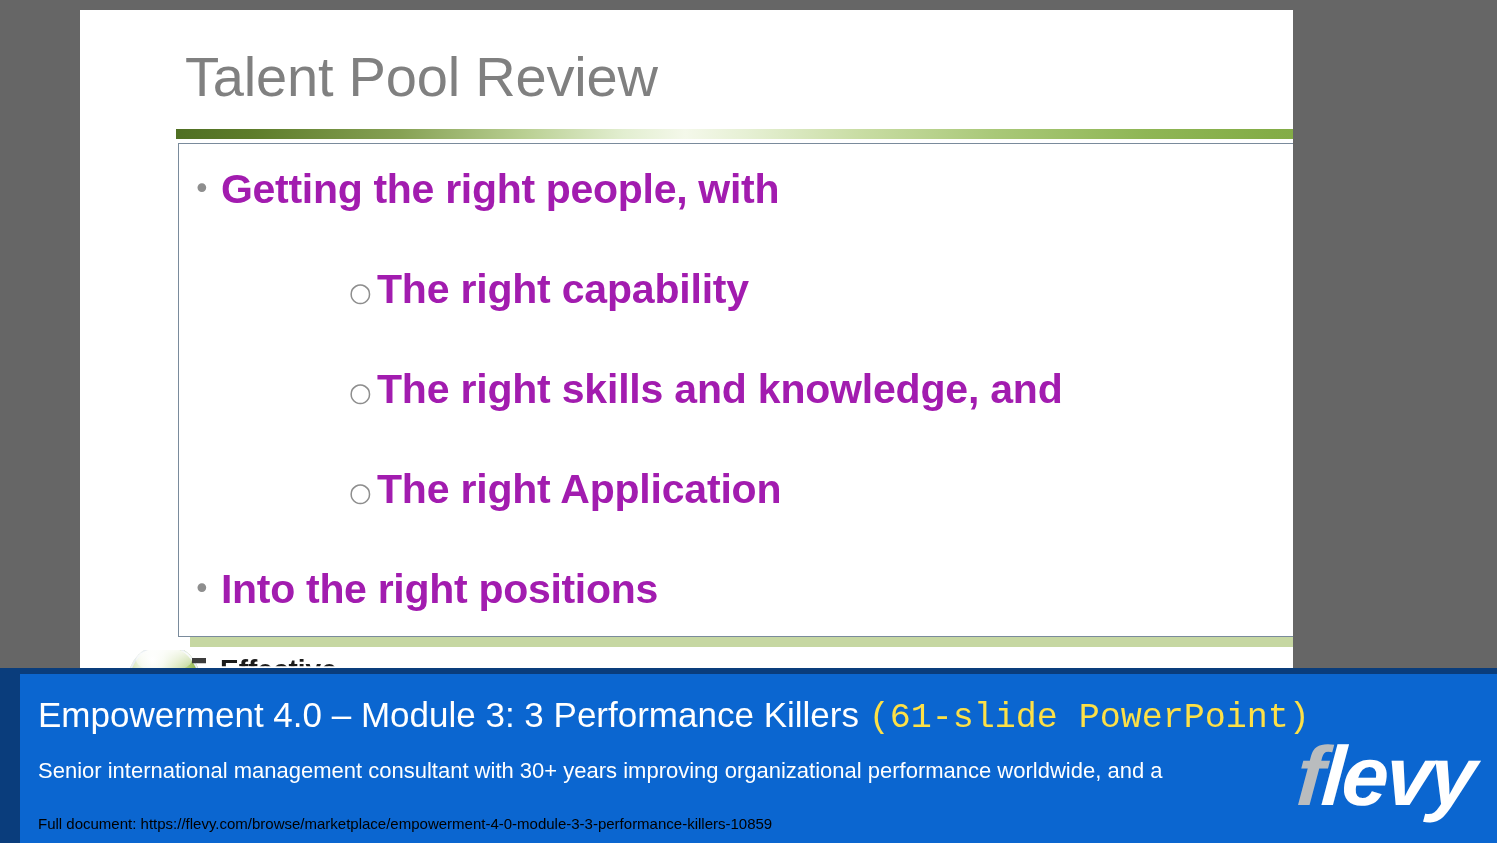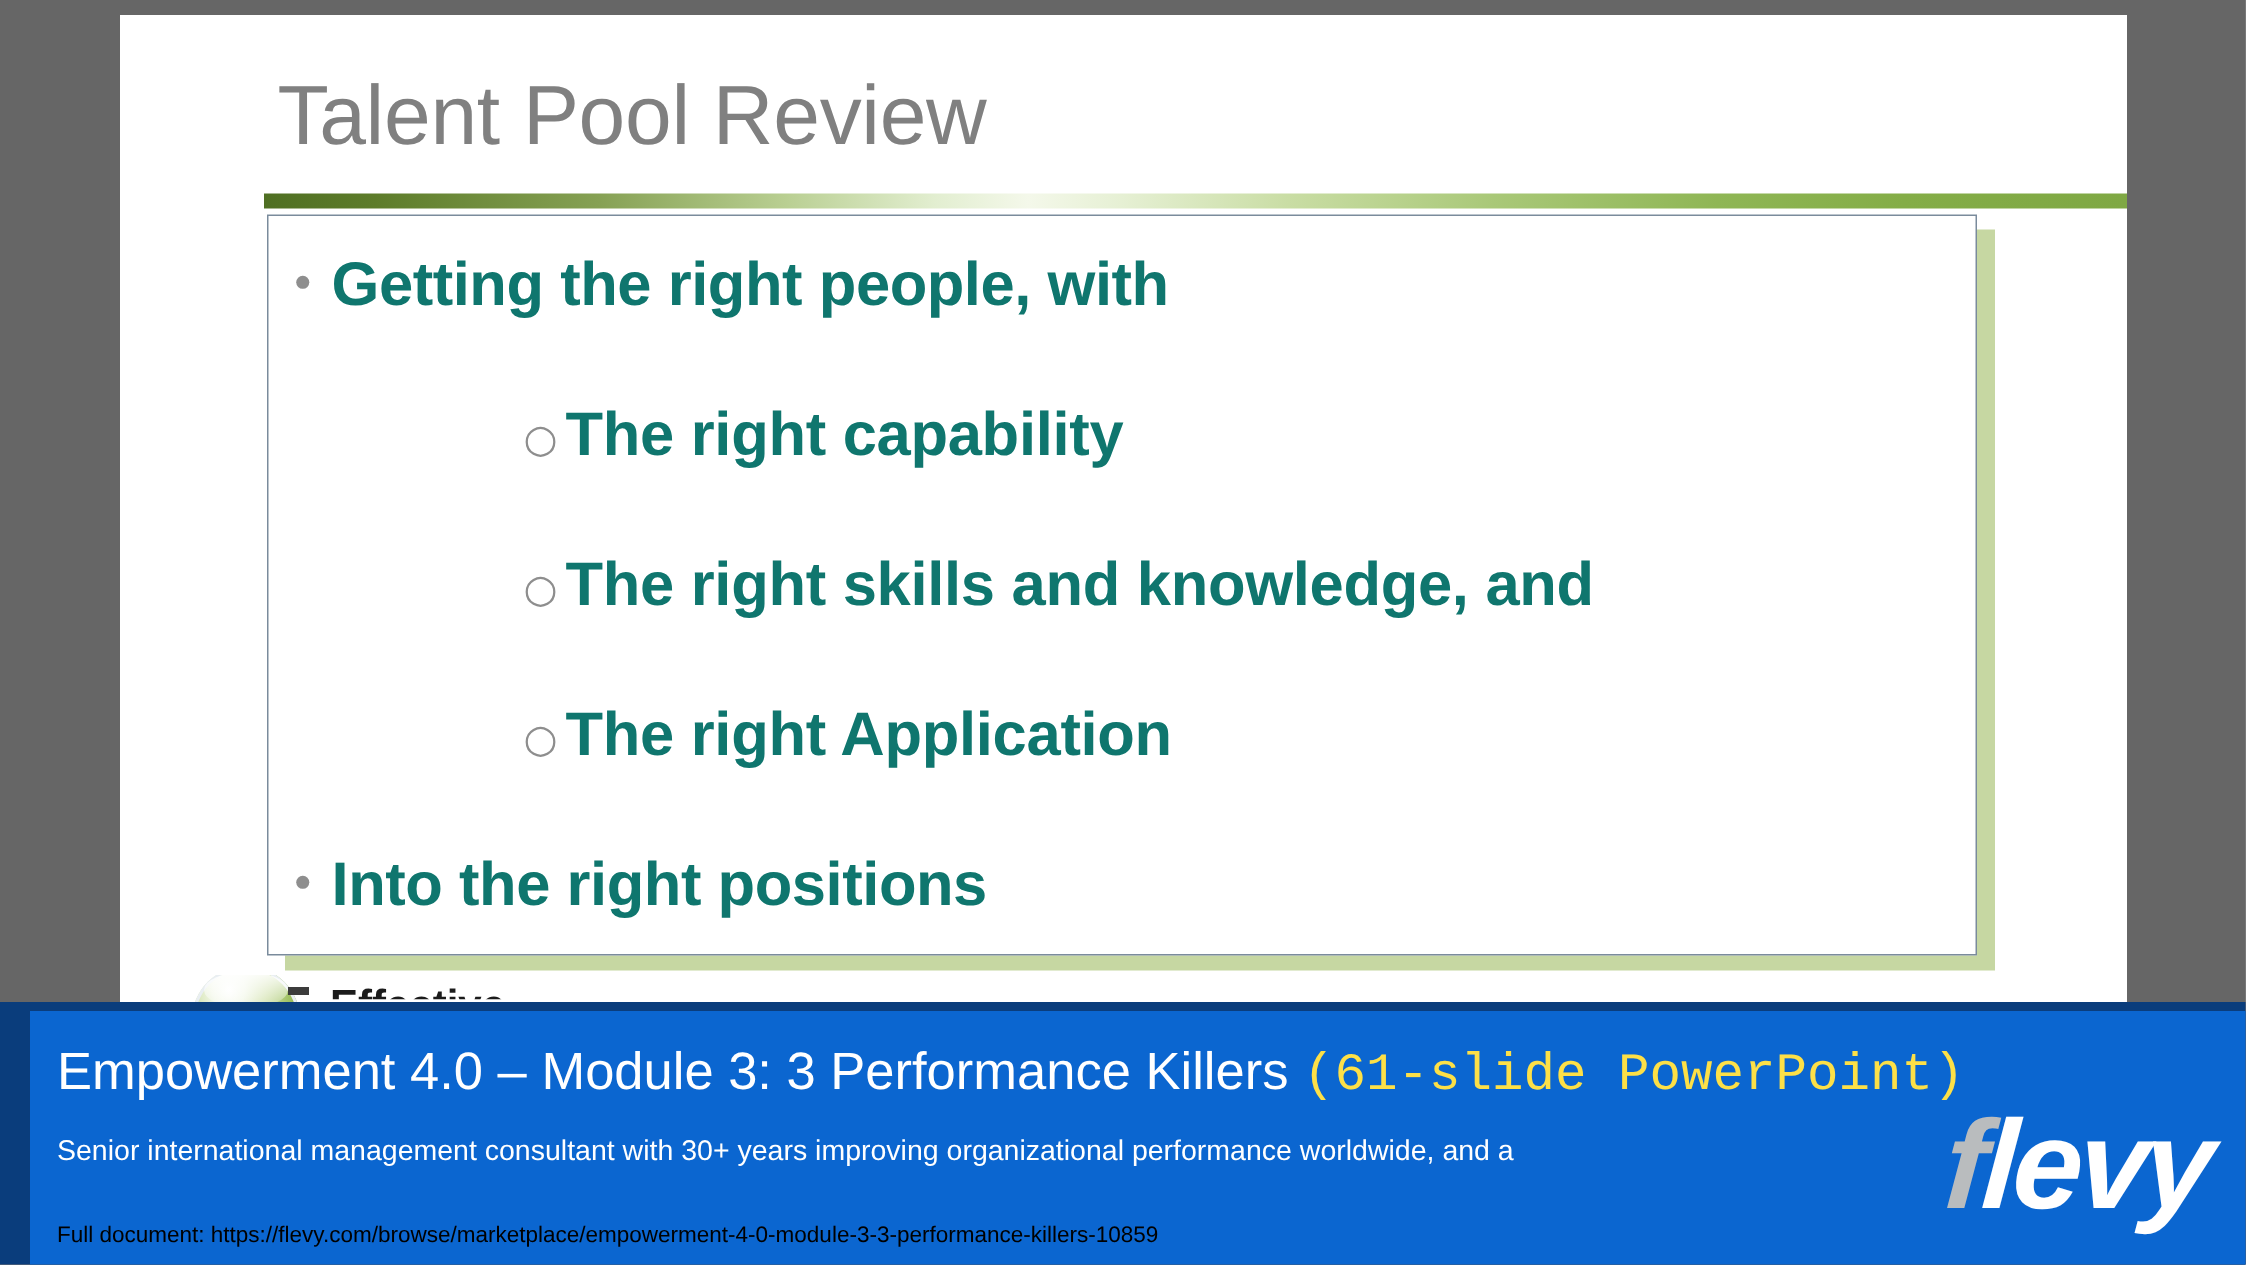--- a/index.html
+++ b/index.html
@@ -23,21 +23,21 @@
     width: 1497px;
     height: 843px;
     background: #666666;
   }
 
   
   #slide {
     position: absolute;
     left: 80px;
     top: 10px;
-    width: 1338px;
+    width: 1213px;
     height: 660px;
     background: #ffffff;
     overflow: hidden;
   }
 
   
   #slide-title {
     position: absolute;
     left: 105px;
     top: 38px;
@@ -126,21 +126,21 @@
   }
   .level-2 .marker {
     font-size: 26px;
     line-height: 1;
     width: 28px;
     text-align: left;
     position: relative;
     top: -2px;
   }
   .bullet-text {
-    color: #0f766e;
+    color: #a21caf;
   }
   .level-1 .bullet-text {
     font-size: 41px;
     font-weight: 700;
     letter-spacing: -0.3px;
   }
   .level-2 .bullet-text {
     font-size: 41px;
     font-weight: 700;
     letter-spacing: -0.2px;
@@ -235,21 +235,21 @@
   #footer-title .light {
     font-weight: 400;
     color: #fde047;
     font-family: Liberation Mono, monospace;
   }
   #footer-desc {
     position: absolute;
     left: 18px;
     top: 78px;
     width: 1230px;
-    font-size: 19px;
+    font-size: 22px;
     line-height: 1.7;
     color: #ffffff;
     font-weight: 400;
   }
   #footer-desc .line { display: block; }
   #footer-link {
     position: absolute;
     left: 18px;
     top: 141px;
     font-size: 15px;

